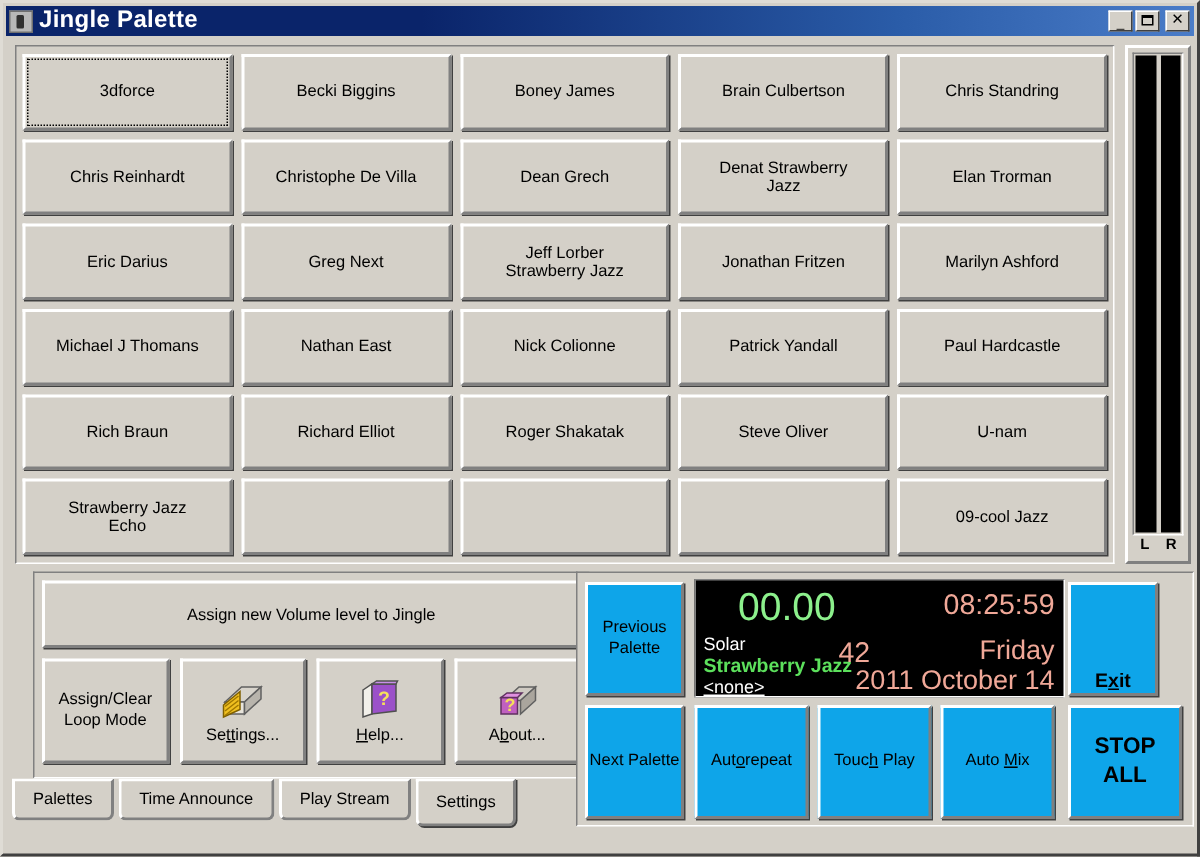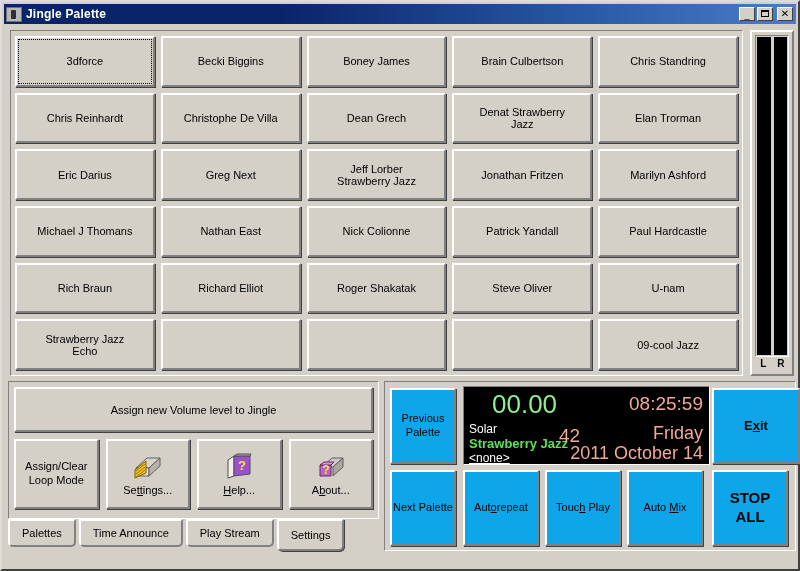--- a/index.html
+++ b/index.html
@@ -24,21 +24,21 @@
   .title-icon{
     width:16px;height:15px;margin-left:2px;margin-right:4px;
     background:#b8b8b8;border:1px solid #707070;
     position:relative;flex:0 0 auto;box-sizing:border-box;
   }
   .title-icon:after{
     content:"";position:absolute;left:4px;top:2px;width:5px;height:9px;
     background:#303030;border-radius:1px;
   }
   .title-text{
-    color:#ffffff;font-size:12px;font-weight:bold;
+    color:#ffffff;font-size:16px;font-weight:bold;
     font-family:"Liberation Sans",sans-serif;
     letter-spacing:0.2px;white-space:nowrap;
   }
   .title-btns{margin-left:auto;display:flex;gap:2px;padding-right:3px;}
   .tbtn{
     width:16px;height:14px;background:#d4d0c8;
     border-left:1px solid #ffffff;border-top:1px solid #ffffff;
     border-right:1px solid #404040;border-bottom:1px solid #404040;
     position:relative;box-sizing:border-box;
   }
@@ -106,21 +106,21 @@
     height:14px;display:flex;gap:3px;padding:0 1px;
     box-sizing:border-box;
   }
   .vu-lab{
     flex:1;text-align:center;font-size:10px;font-weight:bold;color:#000;
     line-height:14px;font-family:"Liberation Sans",sans-serif;
   }
 
   
   .leftpanel{
-    position:absolute;left:6px;top:379px;width:371px;height:138px;
+    position:absolute;left:20px;top:379px;width:371px;height:138px;
     background:#d4d0c8;
     border-left:1px solid #808080;border-top:1px solid #808080;
     border-right:1px solid #ffffff;border-bottom:1px solid #ffffff;
     box-sizing:border-box;padding:5px;
   }
   .volbtn{
     width:100%;height:45px;background:#d4d0c8;
     border-left:2px solid #ffffff;border-top:2px solid #ffffff;
     border-right:2px solid #808080;border-bottom:2px solid #808080;
     box-shadow:1px 1px 0 0 #404040;
@@ -371,21 +371,21 @@
     </div>
 
     <div class="rbtn" style="left:160px;top:88px;width:76px;height:76px;">
       <span>Touc<u>h</u> Play</span>
     </div>
 
     <div class="rbtn" style="left:242px;top:88px;width:76px;height:76px;">
       <span>Auto <u>M</u>ix</span>
     </div>
 
-    <div class="rbtn bold" style="left:327px;top:6px;width:88px;height:76px;">
+    <div class="rbtn bold" style="left:327px;top:6px;width:60px;height:76px;align-items:flex-end;">
       <span>E<u>x</u>it</span>
     </div>
 
     <div class="rbtn big" style="left:327px;top:88px;width:76px;height:76px;">
       <span>
         <span>STOP</span><br>
         <span>ALL</span>
       </span>
     </div>
 

